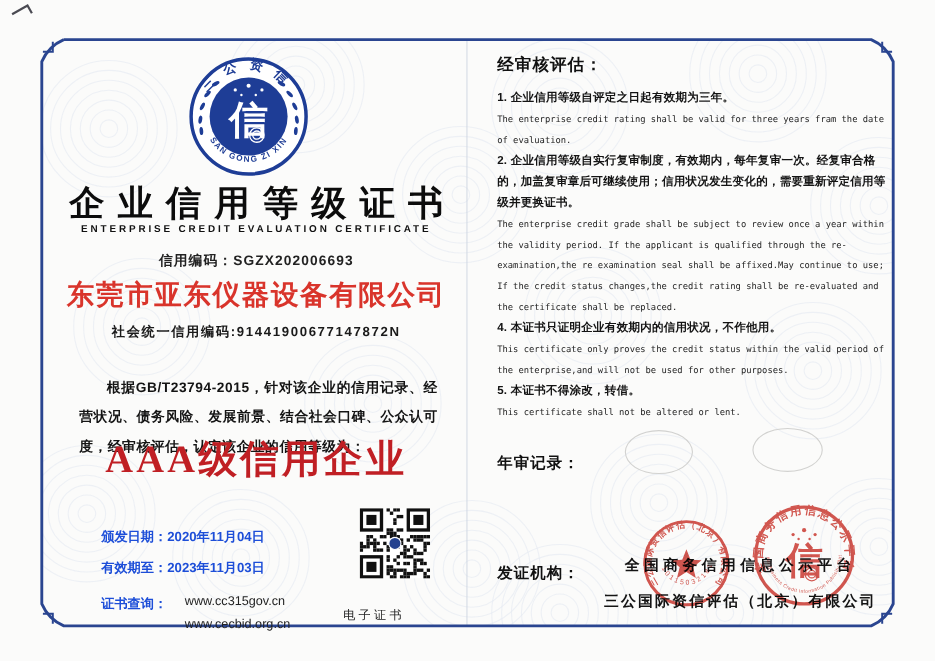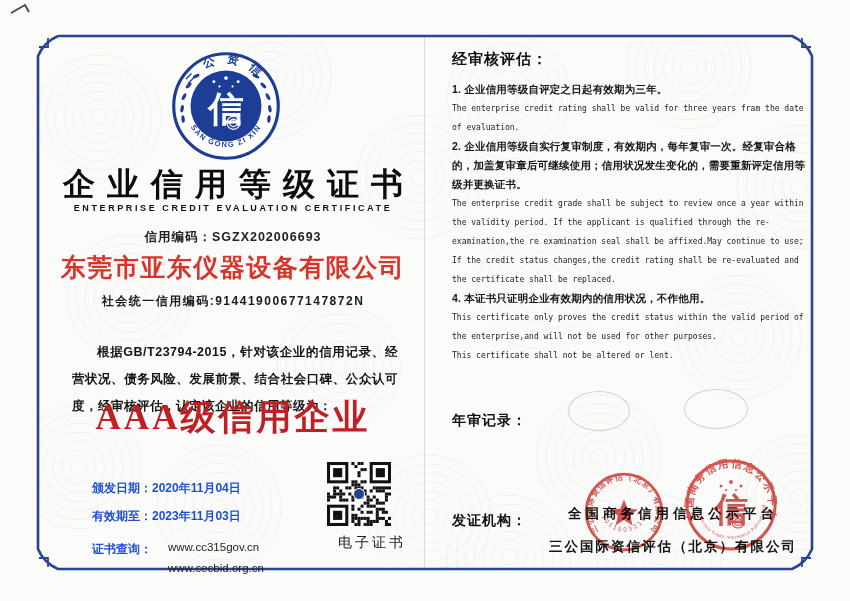--- a/index.html
+++ b/index.html
@@ -30,21 +30,21 @@
   .basis-paragraph{left:72px;top:316px;width:326px;
     font-size:12.5px;font-weight:600;color:#141414;line-height:27px;
     text-indent:2em;text-align:justify;letter-spacing:.5px;margin-top:23px;}
   .rating{left:40px;top:394px;width:386px;text-align:center;
     font-family:"Liberation Serif", serif;font-size:35px;font-weight:bold;letter-spacing:3px;}
   .date-row{font-size:12px;font-weight:bold;color:#1d4ed8;white-space:nowrap;}
   .url-text{font-size:11.5px;font-weight:normal;color:#222;}
   .qr-wrap{left:327px;top:462px;width:64px;height:64px;}
   .qr-logo{position:absolute;left:26px;top:26px;width:12px;height:12px;border-radius:50%;
     background:#24418f;border:1px solid #fff;box-sizing:border-box;}
-  .qr-label{left:312px;top:534px;width:94px;text-align:right;font-size:14px;color:#222;letter-spacing:3px;}
+  .qr-label{left:312px;top:552px;width:94px;text-align:left;font-size:11px;color:#222;letter-spacing:3px;}
   
   .notes-heading{left:452px;top:50px;font-size:15px;font-weight:bold;color:#111;letter-spacing:1px;}
   .clauses{left:452px;top:80px;width:360px;}
   .clause-cn{font-size:10.5px;font-weight:bold;color:#141414;line-height:19px;letter-spacing:.2px;}
   .clause-en{font-family:"DejaVu Sans Mono", monospace;font-size:8px;color:#1c1c1c;line-height:19px;}
   .annual-label{left:452px;top:412px;font-size:14px;font-weight:bold;color:#111;letter-spacing:1px;}
   .review-oval{border:1px solid #d2d2d0;border-radius:50%;}
   .review-oval span{display:block;text-align:center;font-size:5px;color:#c8c8c6;margin-top:16px;letter-spacing:1px;}
   .oval-1{left:568px;top:391px;width:60px;height:38px;}
   .oval-2{left:684px;top:389px;width:62px;height:38px;}
@@ -382,20 +382,21 @@
 
 <div class="abs notes-heading">经审核评估：</div>
 
 <div class="abs clauses">
   <div class="clause-cn">1. 企业信用等级自评定之日起有效期为三年。</div>
   <div class="clause-en">The enterprise credit rating shall be valid for three years fram the date of evaluation.</div>
   <div class="clause-cn">2. 企业信用等级自实行复审制度，有效期内，每年复审一次。经复审合格的，加盖复审章后可继续使用；信用状况发生变化的，需要重新评定信用等级并更换证书。</div>
   <div class="clause-en">The enterprise credit grade shall be subject to review once a year within the validity period. If the applicant is qualified through the re-examination,the re examination seal shall be affixed.May continue to use; If the credit status changes,the credit rating shall be re-evaluated and the certificate shall be replaced.</div>
   <div class="clause-cn">4. 本证书只证明企业有效期内的信用状况，不作他用。</div>
   <div class="clause-en">This certificate only proves the credit status within the valid period of the enterprise,and will not be used for other purposes.</div>
+  <div class="clause-cn">5. 本证书不得涂改，转借。</div>
   <div class="clause-en">This certificate shall not be altered or lent.</div>
 </div>
 
 <div class="abs annual-label">年审记录：</div>
 <div class="abs review-oval oval-1">
     <span></span>
   </div>
 <div class="abs review-oval oval-2">
     <span></span>
   </div>

